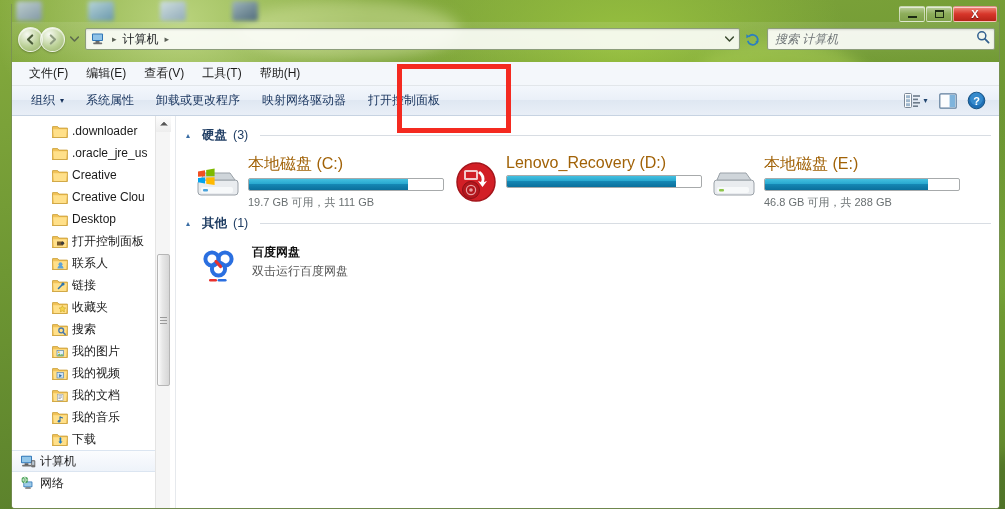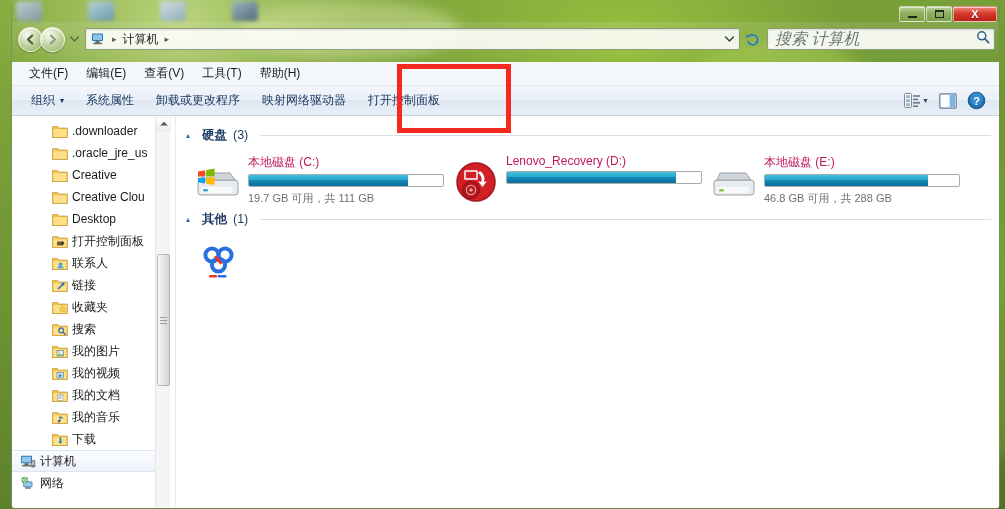--- a/index.html
+++ b/index.html
@@ -125,21 +125,21 @@
     border: 1px solid transparent; border-radius: 2px;
   }
   #searchbox {
     width: 228px; height: 22px; margin-left: 3px;
     background: rgba(255,255,255,.9);
     border: 1px solid #8c9d7a; border-radius: 2px;
     display: flex; align-items: center; padding: 0 4px 0 7px;
     box-shadow: inset 0 1px 2px rgba(0,0,0,.12);
   }
   #searchbox .ph {
-    flex: 1; font-size: 16px; color: #6f7577; font-style: italic;
+    flex: 1; font-size: 12px; color: #6f7577; font-style: italic;
     white-space: nowrap; overflow: hidden;
   }
 
   
   #menubar {
     position: absolute; left: 0; top: 58px; width: 989px; height: 24px;
     background: #f4f7fb;
     border-bottom: 1px solid #e2e6ea;
     display: flex; align-items: center; padding-left: 8px;
   }
@@ -228,21 +228,21 @@
   }
   .grouphdr .tri { font-size: 8px; color: #3a6da4; width: 10px; }
   .grouphdr .gtitle { font-size: 12.5px; color: #1f3d63; font-weight: bold; white-space: nowrap; }
   .grouphdr .gcount { font-size: 12.5px; color: #1f3d63; font-weight: normal; }
   .grouphdr .gline { flex: 1; height: 1px; background: #d8dde3; margin-left: 6px; }
 
   .drives { display: flex; gap: 0; padding: 6px 0 0 10px; }
   .drive { width: 258px; display: flex; gap: 8px; }
   .drive .dicon { width: 44px; height: 42px; flex: none; margin-top: 9px; }
   .drive .dinfo { flex: 1; padding-top: 2px; }
-  .dname { font-size: 12px; color: #be185d; white-space: nowrap; margin-bottom: 3px; }
+  .dname { font-size: 16px; color: #a16207; white-space: nowrap; margin-bottom: 3px; }
   .dbar {
     width: 196px; height: 13px; background: #fff;
     border: 1px solid #a7aaab; border-radius: 2px;
     overflow: hidden; position: relative;
   }
   .dfill {
     height: 100%;
     background: linear-gradient(180deg,#43c0e0 0%, #29a9d0 42%, #1689b6 44%, #0a6f9c 100%);
   }
   .dfree { font-size: 11px; color: #6a7072; margin-top: 4px; white-space: nowrap; }
@@ -665,17 +665,21 @@
           <div class="otheritem">
             <div class="oicon"><svg width="46" height="46" viewBox="0 0 46 46">
                 <rect x="1" y="1" width="44" height="44" rx="8" fill="#ffffff"></rect>
                 <circle cx="16" cy="17" r="6.6" fill="none" stroke="#2a6fe0" stroke-width="4"></circle>
                 <circle cx="29" cy="17" r="6.6" fill="none" stroke="#2a6fe0" stroke-width="4"></circle>
                 <circle cx="22.5" cy="27" r="6.6" fill="none" stroke="#2a6fe0" stroke-width="4"></circle>
                 <path d="M20 19.5 L24.5 24.5" stroke="#e8322e" stroke-width="3.2" stroke-linecap="round"></path>
                 <rect x="13" y="37" width="8" height="2.6" rx="1.3" fill="#e8322e"></rect>
                 <rect x="21.6" y="37" width="9" height="2.6" rx="1.3" fill="#2a6fe0"></rect>
               </svg></div>
+            <div>
+              <div class="oname">百度网盘</div>
+              <div class="odesc">双击运行百度网盘</div>
+            </div>
           </div>
         </div>
       </div>
   </div>
 </div>
 
 </body></html>

